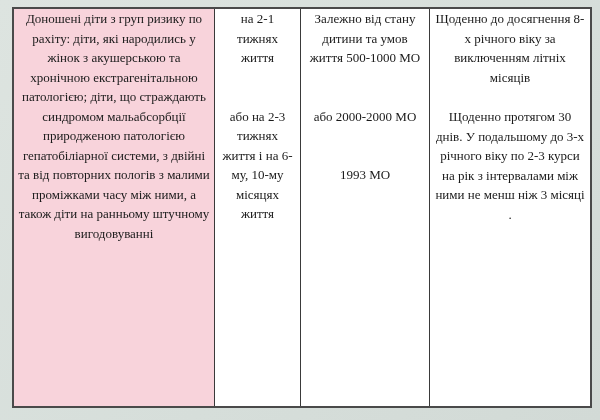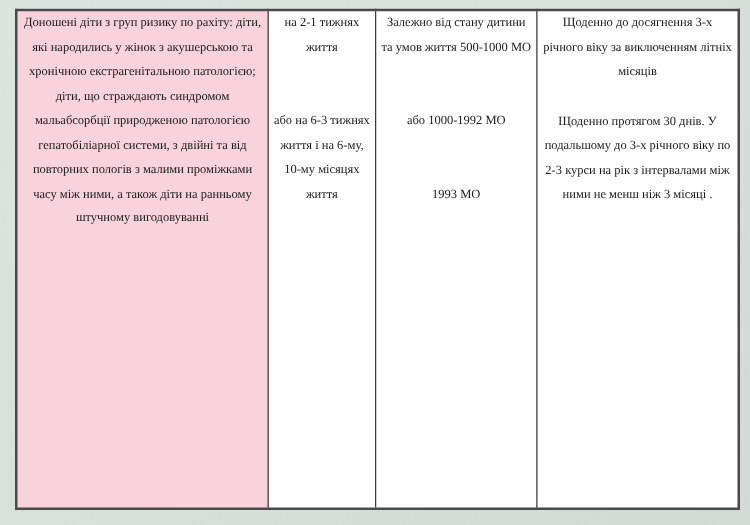--- a/index.html
+++ b/index.html
@@ -20,21 +20,21 @@
     width: 577px; height: 401px;
     border-collapse: collapse;
     table-layout: fixed;
     background: #ffffff;
     border: 2px solid #4a4a4a;
   }
   table.rx td {
     border: 1.5px solid #3a3a3a;
     vertical-align: top;
     text-align: center;
-    font-size: 10px;
+    font-size: 13px;
     line-height: 19.5px;
     padding: 0 4px;
   }
   td.c1 { background: #f8d3db; width: 192px; padding-top: 29px; }
   td.c2 { width: 77px; padding-top: 89px; }
   td.c3 { width: 120px; padding-top: 89px; margin-left: 23px; }
   td.c4 { width: 152px; padding-top: 60px; }
   .blk { display: block; }
   .gap1 { height: 39px; }
   .gap2 { height: 39px; }
@@ -47,29 +47,29 @@
 
 <table class="rx">
   <tbody>
       <tr>
     <td class="c1">
       <span>Доношені діти з груп ризику по рахіту: діти, які народились у жінок з акушерською та хронічною екстрагенітальною патологією; діти, що страждають синдромом мальабсорбції природженою патологією гепатобіліарної системи, з двійні та від повторних пологів з малими проміжками часу між ними, а також діти на ранньому штучному вигодовуванні</span>
     </td>
     <td class="c2">
       <span class="blk">на 2-1 тижнях життя</span>
       <span class="blk gap1"></span>
-      <span class="blk">або на 6-3 тижнях життя і на 6-му, 10-му місяцях життя</span>
+      <span class="blk">або на 2-3 тижнях життя і на 6-му, 10-му місяцях життя</span>
     </td>
     <td class="c3">
       <span class="blk">Залежно від стану дитини та умов життя 500-1000 МО</span>
       <span class="blk gap2"></span>
-      <span class="blk">або 1000-1992 МО</span>
+      <span class="blk">або 2000-2000 МО</span>
       <span class="blk gap2"></span>
       <span class="blk">1993 МО</span>
     </td>
     <td class="c4">
-      <span class="blk">Щоденно до досягнення 3-х річного віку за виключенням літніх місяців</span>
+      <span class="blk">Щоденно до досягнення 8-х річного віку за виключенням літніх місяців</span>
       <span class="blk gap4"></span>
       <span class="blk">Щоденно протягом 30 днів. У подальшому до 3-х річного віку по 2-3 курси на рік з інтервалами між ними не менш ніж 3 місяці .</span>
     </td>
   </tr>
 </tbody>
   </table>
 
 </body></html>

